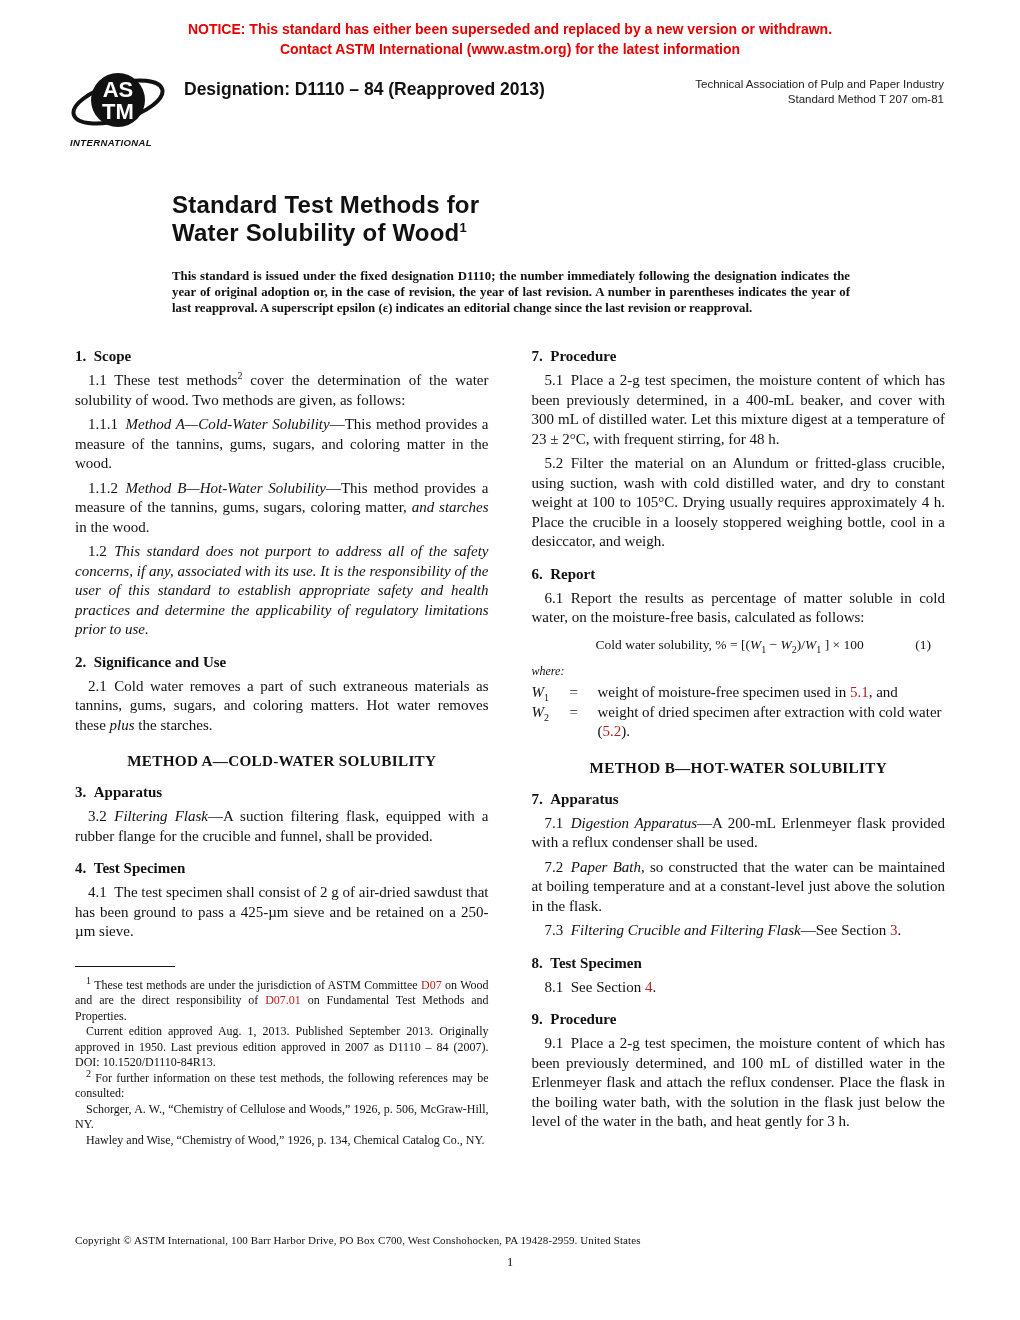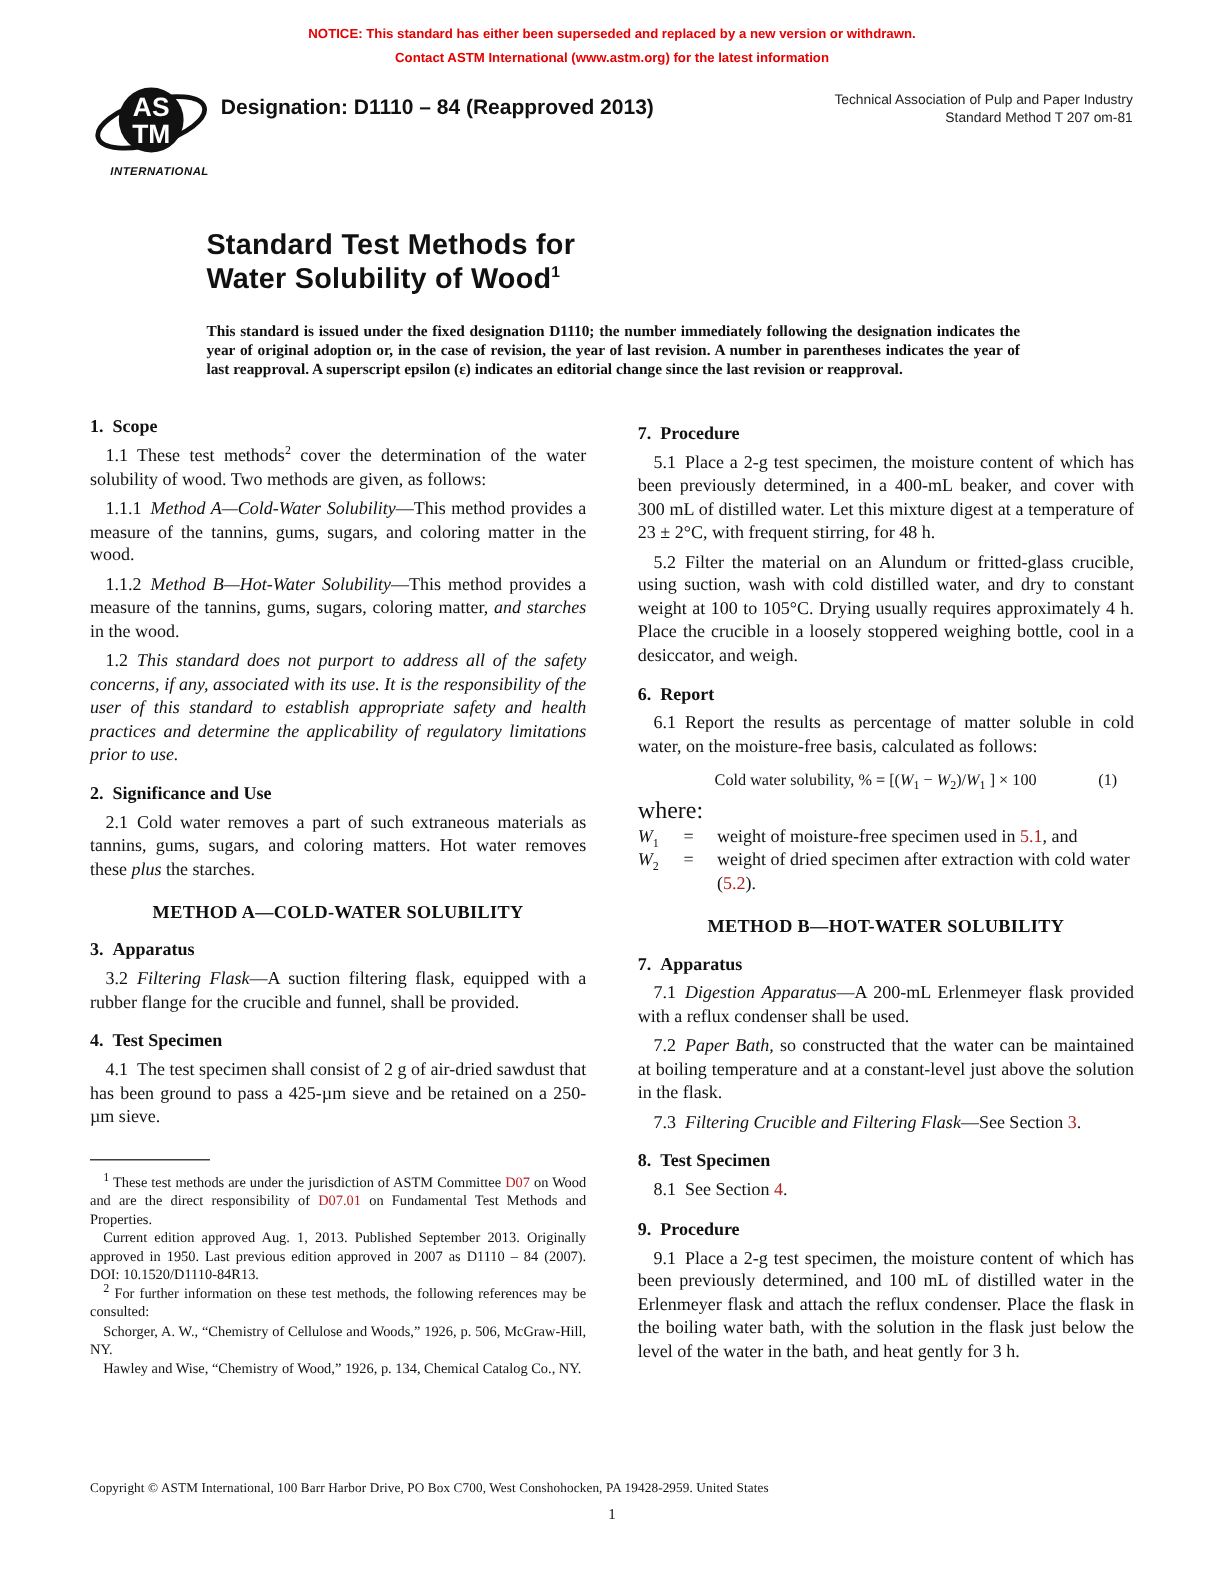--- a/index.html
+++ b/index.html
@@ -6,25 +6,25 @@
   html, body { background: #e8e8e8; }
   .page {
     width: 1020px; height: 1320px; margin: 0 auto; background: #ffffff;
     position: relative; overflow: hidden;
     font-family: "Liberation Serif", serif; color: #111;
   }
   
   .notice {
     padding-top: 19px; text-align: center;
     font-family: "Liberation Sans", sans-serif; font-weight: bold;
-    font-size: 11px; line-height: 20px; color: #e60000;
+    font-size: 14px; line-height: 20px; color: #e60000;
   }
   
   .masthead { position: relative; height: 96px; margin-top: 10px; }
-  .logo-wrap { position: absolute; left: 70px; top: 0; width: 104px; text-align: right; }
+  .logo-wrap { position: absolute; left: 70px; top: 0; width: 104px; text-align: left; }
   .logo-intl {
     font-family: "Liberation Sans", sans-serif; font-weight: bold; font-style: italic;
     font-size: 9.5px; letter-spacing: .4px; margin-top: -2px;
   }
   .designation {
     position: absolute; left: 184px; top: 10px;
     font-family: Liberation Sans, sans-serif; font-weight: bold; font-size: 17.5px;
   }
   .tappi {
     position: absolute; right: 76px; top: 8px; text-align: right;
@@ -32,27 +32,27 @@
   }
   
   .title-block { margin: 26px 170px 0 172px; }
   .doc-title {
     font-family: "Liberation Sans", sans-serif; font-weight: bold;
     font-size: 24px; line-height: 27.5px; letter-spacing: .2px;
   }
   .title-sup { font-size: 13px; vertical-align: super; line-height: 0; }
   .issuance { margin-top: 22px; font-size: 12.8px; line-height: 16px; text-align: justify; font-weight: bold; }
   
-  .columns { display: flex; gap: 43px; padding: 0 75px; margin-top: 32px; align-items: center; }
+  .columns { display: flex; gap: 43px; padding: 0 75px; margin-top: 32px; }
   .col { width: 423px; }
   .blocks > :first-child { margin-top: 0 !important; }
   .sec-h { font-weight: bold; font-size: 15px; margin: 14px 0 6px; }
   .method-h { font-weight: bold; font-size: 15.2px; text-align: center; margin: 17px 0 9px; letter-spacing: .3px; }
   .para { font-size: 15px; line-height: 19.5px; text-align: justify; text-indent: 13px; margin: 0 0 5px; }
-  .plain { font-size: 20px; line-height: 19.5px; margin: 2px 0; }
+  .plain { font-size: 12px; line-height: 19.5px; margin: 2px 0; font-style: italic; }
   .it { font-style: italic; }
   sup { font-size: 10px; line-height: 0; }
   sub { font-size: 10px; line-height: 0; }
   .link-blue { color: #b91c1c; text-decoration: none; cursor: pointer; }
   .link-red  { color: #b22020; text-decoration: none; cursor: pointer; }
   .eq { display: flex; align-items: baseline; font-size: 13.5px; line-height: 17px; margin: 8px 12px 9px; padding-left: 52px; }
   .eq-num { margin-left: auto; padding-right: 2px; }
   .wi { display: grid; grid-template-columns: 38px 28px 1fr; font-size: 15px; line-height: 19.5px; }
   .wi-text { text-align: left; }
   

